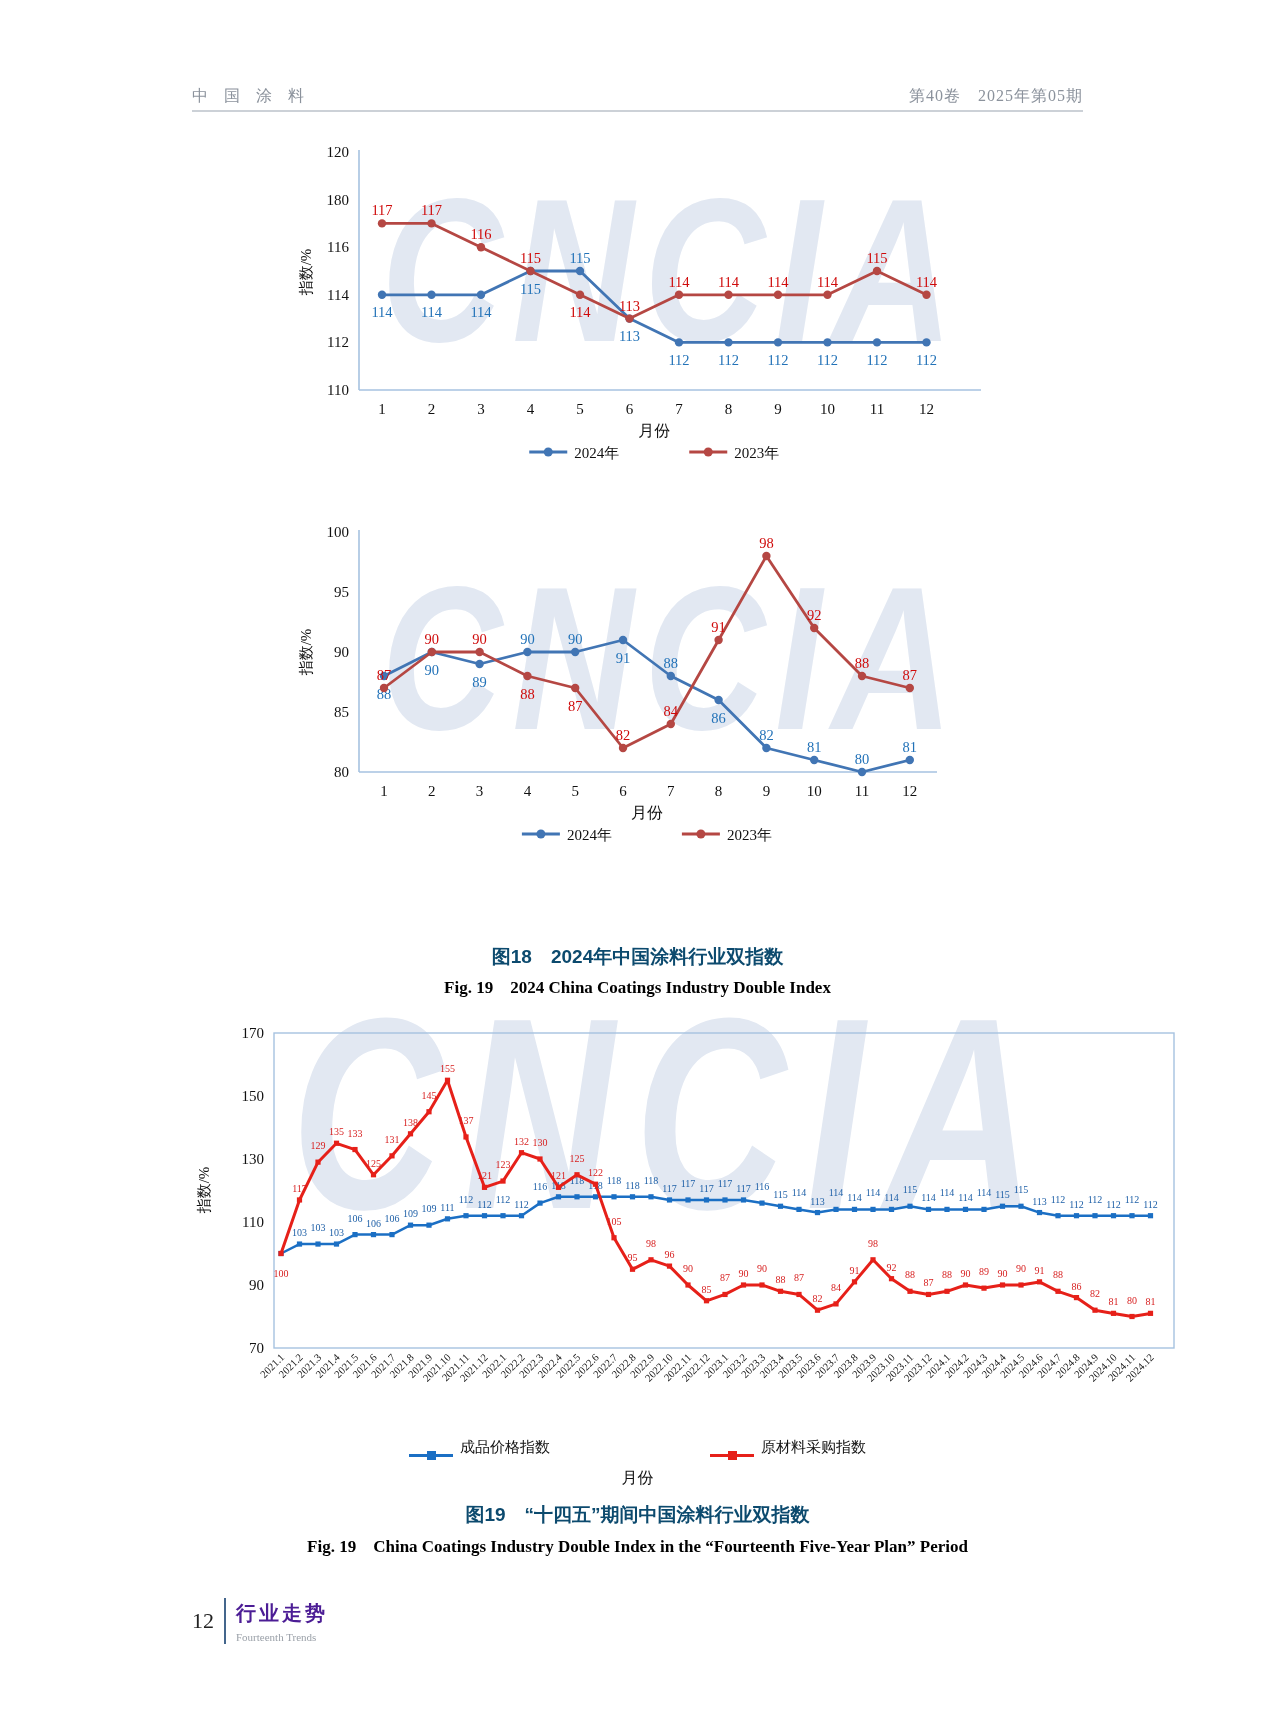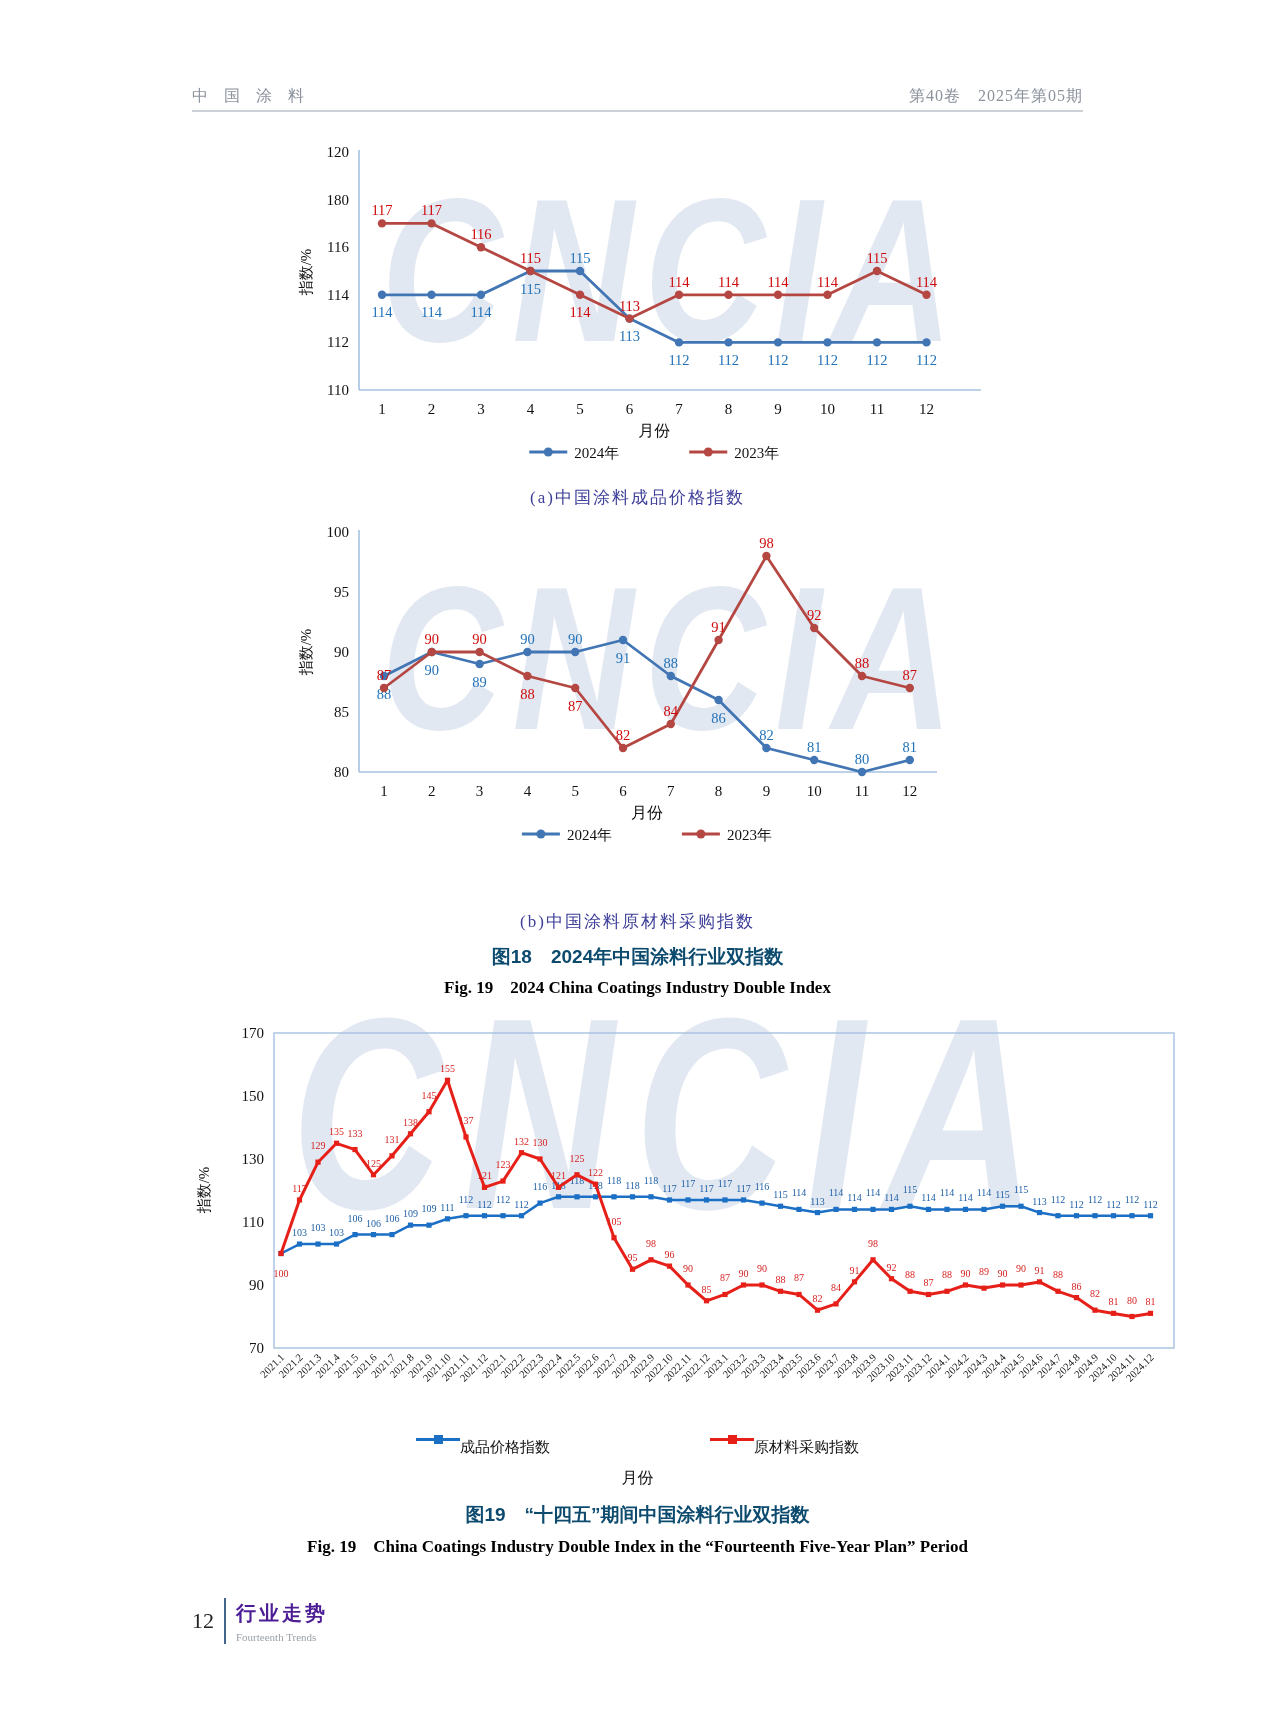--- a/index.html
+++ b/index.html
@@ -29,21 +29,21 @@
   .cap-cn{position:absolute;left:0;width:100%;text-align:center;z-index:2;font-weight:bold;
           font-family:"Liberation Sans","DejaVu Sans",sans-serif;font-size:19px;color:#0c4a6e;}
   .cap-en{position:absolute;left:0;width:100%;text-align:center;z-index:2;font-weight:bold;
           font-size:17px;color:#000;}
   #t18cn{top:944px;}
   #t18en{top:976px;}
   #t19cn{top:1502px;}
   #t19en{top:1535px;}
   
   #legendC{position:absolute;left:0;width:100%;top:1438px;display:flex;justify-content:center;gap:160px;z-index:2;}
-  .litem{display:flex;align-items:flex-start;gap:0;font-size:15px;color:#111;
+  .litem{display:flex;align-items:flex-end;gap:7px;font-size:15px;color:#111;
          font-family:"Liberation Sans","DejaVu Sans",sans-serif;}
   .lline{position:relative;display:inline-block;width:44px;height:3px;}
   .lsq{position:absolute;left:18px;top:-3px;width:9px;height:9px;}
   #xlabelC{position:absolute;left:0;width:100%;top:1468px;text-align:center;font-size:16px;color:#111;z-index:2;}
   
   .footer{position:absolute;left:133px;top:1598px;display:flex;align-items:center;z-index:2;}
   .pageno{font-size:22px;color:#222;margin-right:10px;}
   .fbar{width:2px;height:46px;background:#44668c;margin-right:10px;}
   .fcn{font-size:20px;font-weight:bold;color:#4c1d95;letter-spacing:3px;
        font-family:"Liberation Sans","DejaVu Sans",sans-serif;}
@@ -143,21 +143,20 @@
         <line x1="240.25" y1="310" x2="278.25" y2="310" stroke="#4175b4" stroke-width="3"></line>
         <circle cx="259.25" cy="310" r="4.5" fill="#4175b4"></circle>
         <text x="285.25" y="315.5" font-size="15" fill="#111" class="ser">2024年</text>
       </g>
       <g>
         <line x1="400.25" y1="310" x2="438.25" y2="310" stroke="#b54743" stroke-width="3"></line>
         <circle cx="419.25" cy="310" r="4.5" fill="#b54743"></circle>
         <text x="445.25" y="315.5" font-size="15" fill="#111" class="ser">2023年</text>
       </g>
     </svg>
-  <div class="cap-ab" id="capA">(a)中国涂料成品价格指数</div>
 
   <svg id="chartB" width="700" height="334">
       <line x1="70" y1="10" x2="70" y2="252" stroke="#a6c2e0" stroke-width="1.6"></line>
       <line x1="70" y1="252" x2="648" y2="252" stroke="#a6c2e0" stroke-width="1.3"></line>
       <text x="60" y="17" text-anchor="end" font-size="15" fill="#111" class="ser">100</text>
       <text x="60" y="77" text-anchor="end" font-size="15" fill="#111" class="ser">95</text>
       <text x="60" y="137" text-anchor="end" font-size="15" fill="#111" class="ser">90</text>
       <text x="60" y="197" text-anchor="end" font-size="15" fill="#111" class="ser">85</text>
       <text x="60" y="257" text-anchor="end" font-size="15" fill="#111" class="ser">80</text>
       <text x="22" y="132" text-anchor="middle" font-size="15" fill="#111" class="ser" transform="rotate(-90 22 132)">指数/%</text>
@@ -232,21 +231,20 @@
         <line x1="232.89999999999998" y1="314" x2="270.9" y2="314" stroke="#4175b4" stroke-width="3"></line>
         <circle cx="251.89999999999998" cy="314" r="4.5" fill="#4175b4"></circle>
         <text x="277.9" y="319.5" font-size="15" fill="#111" class="ser">2024年</text>
       </g>
       <g>
         <line x1="392.9" y1="314" x2="430.9" y2="314" stroke="#b54743" stroke-width="3"></line>
         <circle cx="411.9" cy="314" r="4.5" fill="#b54743"></circle>
         <text x="437.9" y="319.5" font-size="15" fill="#111" class="ser">2023年</text>
       </g>
     </svg>
-  <div class="cap-ab" id="capB">(b)中国涂料原材料采购指数</div>
 
   <div class="cap-cn" id="t18cn">图18　2024年中国涂料行业双指数</div>
   <div class="cap-en" id="t18en">Fig. 19　2024 China Coatings Industry Double Index</div>
 
   <svg id="chartC" width="1050" height="430">
       <rect x="95" y="25" width="900" height="315" fill="none" stroke="#a6c2e0" stroke-width="1.4"></rect>
       <text x="85" y="30" text-anchor="end" font-size="15" fill="#111" class="ser">170</text>
       <text x="85" y="93" text-anchor="end" font-size="15" fill="#111" class="ser">150</text>
       <text x="85" y="156" text-anchor="end" font-size="15" fill="#111" class="ser">130</text>
       <text x="85" y="219" text-anchor="end" font-size="15" fill="#111" class="ser">110</text>

